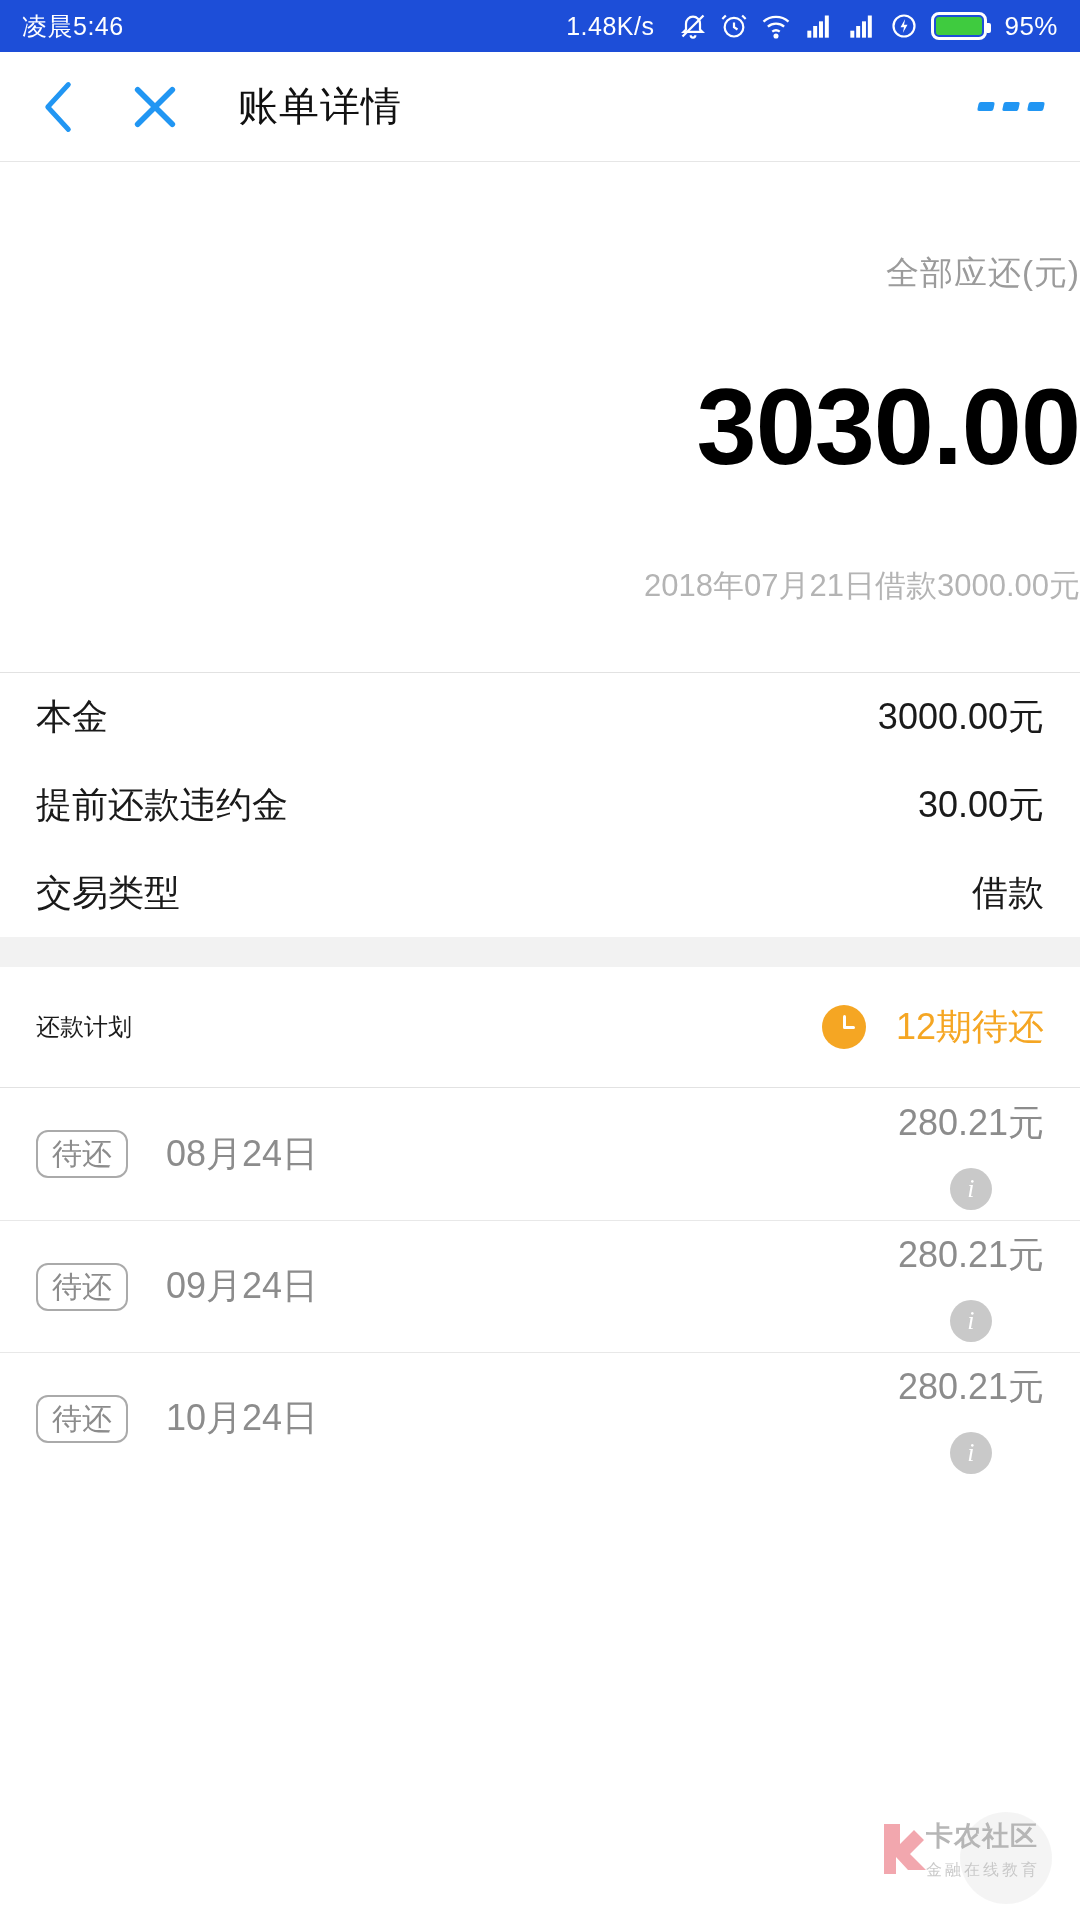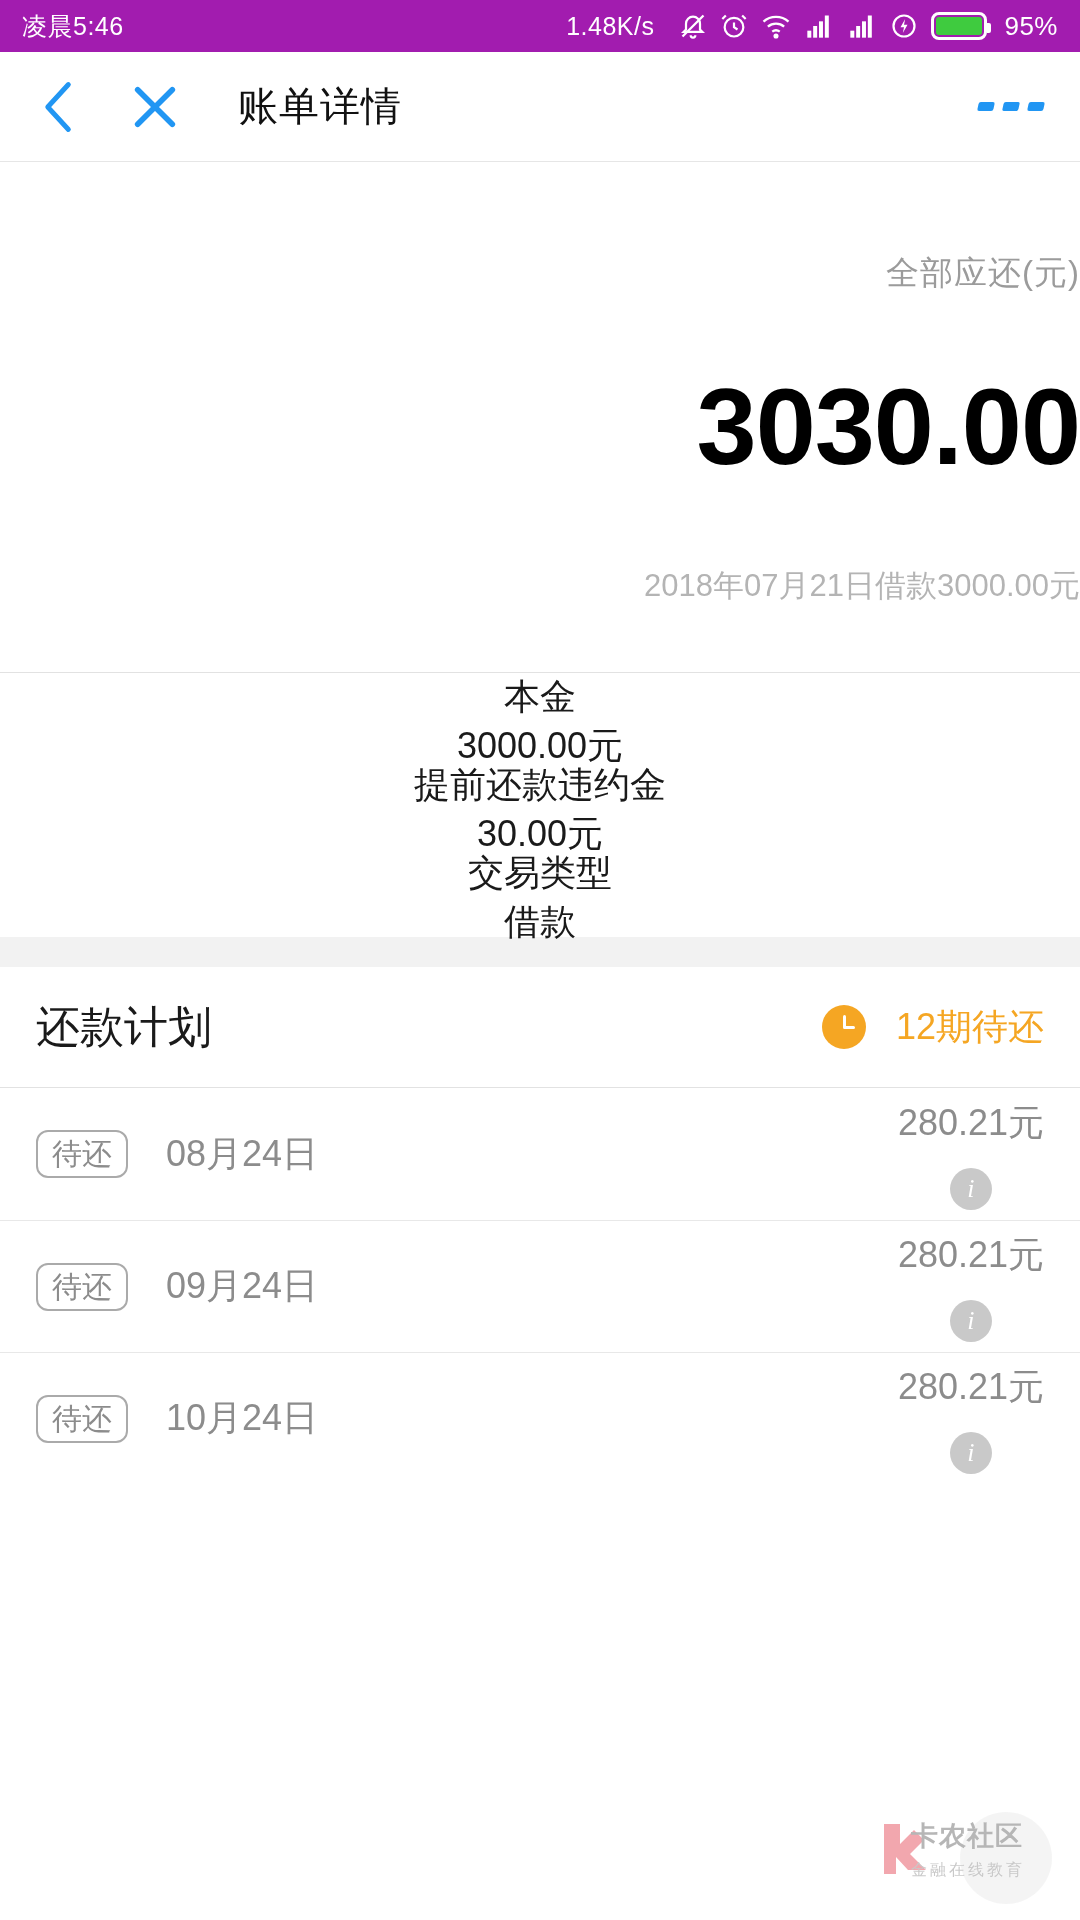--- a/index.html
+++ b/index.html
@@ -6,21 +6,21 @@
   html, body {
     width:1080px; height:1920px;
     background:#ffffff;
     font-family:"Liberation Sans","DejaVu Sans",sans-serif;
     overflow:hidden;
   }
   #screen { position:relative; width:1080px; height:1920px; background:#fff; }
 
   
   .statusbar{
-    height:52px; background:#a21caf; color:#ffffff;
+    height:52px; background:#1d4ed8; color:#ffffff;
     display:flex; align-items:center; padding:0 22px;
     font-size:25px; letter-spacing:.5px;
   }
   .sb-left{ display:flex; align-items:center; gap:6px; }
   .sb-right{ margin-left:auto; display:flex; align-items:center; gap:13px; }
   .sb-speed{ font-size:25px; margin-right:12px; }
   .sb-ico{ display:inline-flex; align-items:center; justify-content:center; }
   .sb-pct{ font-size:26px; margin-left:4px; }
   .battery{
     width:56px; height:28px; border:3px solid #ffffff; border-radius:8px;
@@ -57,31 +57,31 @@
     font-family:"Liberation Sans","DejaVu Sans",sans-serif;
   }
   .sum-sub{ font-size:31px; color:#b4b4b4; margin-top:44px; letter-spacing:0px; }
 
   .divider{ height:1px; background:#e2e2e2; }
   .gap-band{ height:30px; background:#f2f2f2; }
 
   
   .info-list{ background:#fff; padding:0 36px; }
   .info-row{
-    height:88px; display:flex; align-items:center; justify-content:space-between;flex-direction:column;
+    height:88px; display:flex; align-items:center; justify-content:space-between;
   }
   .info-label{ font-size:36px; color:#1a1a1a; }
   .info-value{ font-size:36px; color:#1a1a1a; }
 
   
   .plan-head{
     height:120px; background:#fff; display:flex; align-items:center;
     justify-content:space-between; padding:0 36px;
   }
-  .plan-title{ font-size:44px; color:#1a1a1a; }
+  .plan-title{ font-size:24px; color:#1a1a1a; }
   .plan-status{ display:flex; align-items:center; gap:30px; }
   .clock-icon{ width:44px; height:44px; border-radius:50%; background:#f5a623;
                position:relative; display:inline-block; }
   .clock-icon:before{ content:""; position:absolute; left:21px; top:10px;
                       width:3px; height:13px; background:#fff; border-radius:2px; }
   .clock-icon:after{ content:""; position:absolute; left:21px; top:21px;
                      width:12px; height:3px; background:#fff; border-radius:2px; }
   .plan-status-text{ font-size:36px; color:#f5a623; }
 
   
@@ -108,21 +108,21 @@
   .watermark{
     position:absolute; right:10px; bottom:6px; width:220px; height:120px;
     pointer-events:none; opacity:.55;
     display:flex; align-items:center; justify-content:flex-start;
   }
   .wm-circle{
     position:absolute; right:18px; top:18px; width:92px; height:92px;
     border-radius:50%; background:rgba(150,150,150,.18);
   }
   .wm-mark{ position:absolute; left:24px; top:26px; width:56px; height:62px; }
-  .wm-text{ position:absolute; left:61px; top:24px; }
+  .wm-text{ position:absolute; left:76px; top:24px; }
   .wm-name{ font-size:27px; color:#7b7b7b; font-weight:bold; letter-spacing:1px;
             font-family:"DejaVu Sans","Liberation Sans",sans-serif; }
   .wm-sub{ font-size:16px; color:#9d9d9d; letter-spacing:3px; margin-top:6px; }
 </style>
 </head>
 <body>
 
 <div id="screen">
 
   <div class="statusbar">

